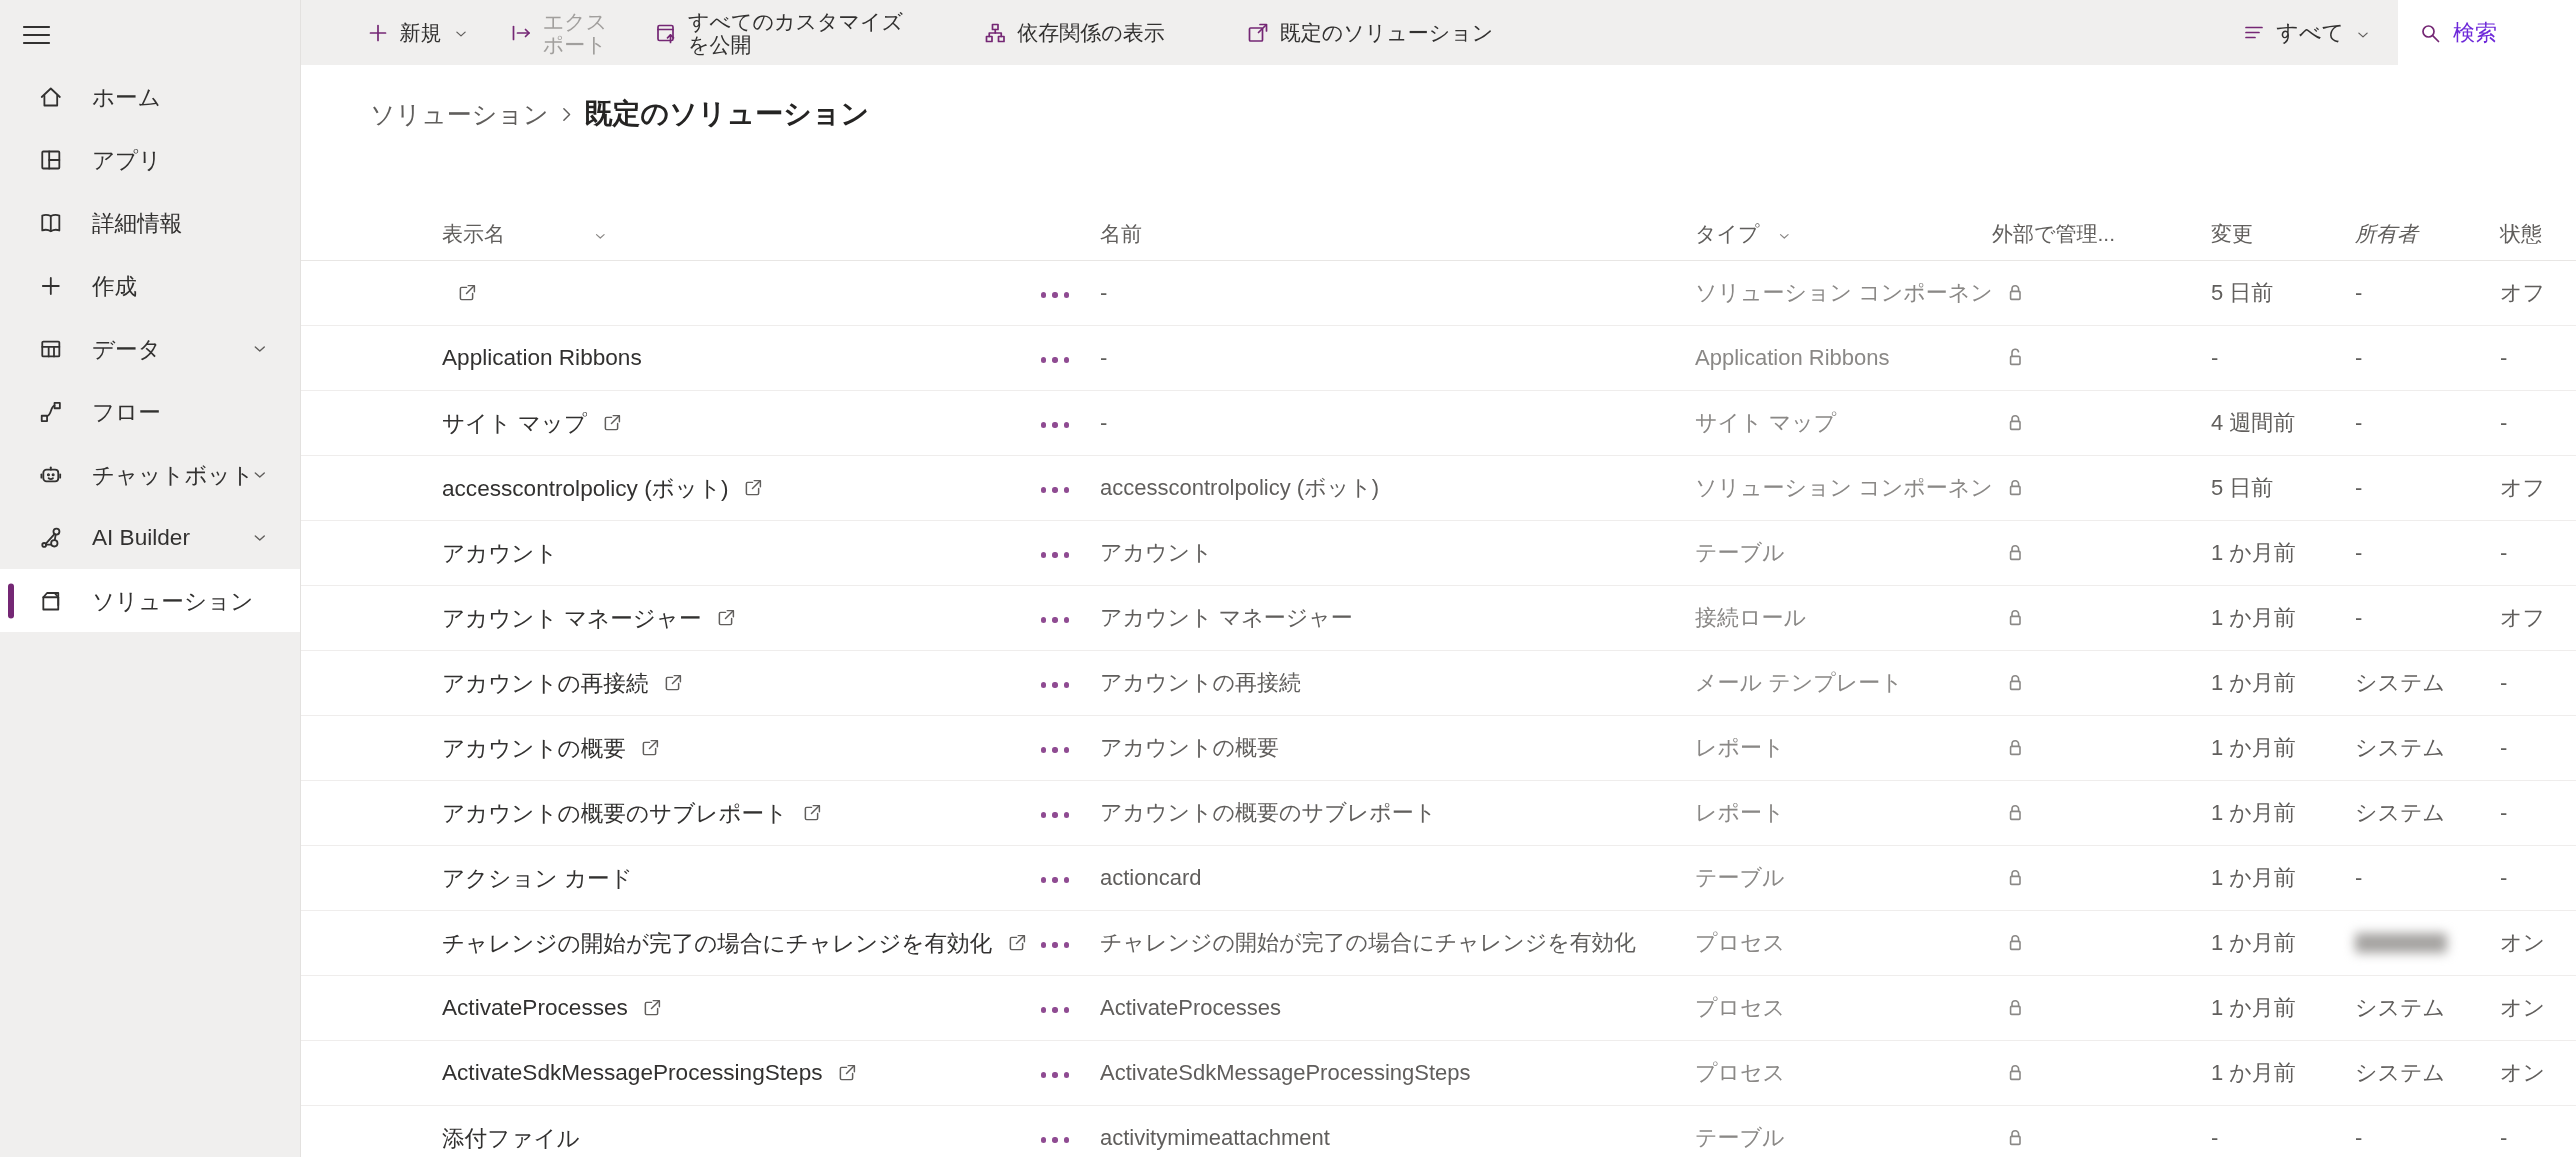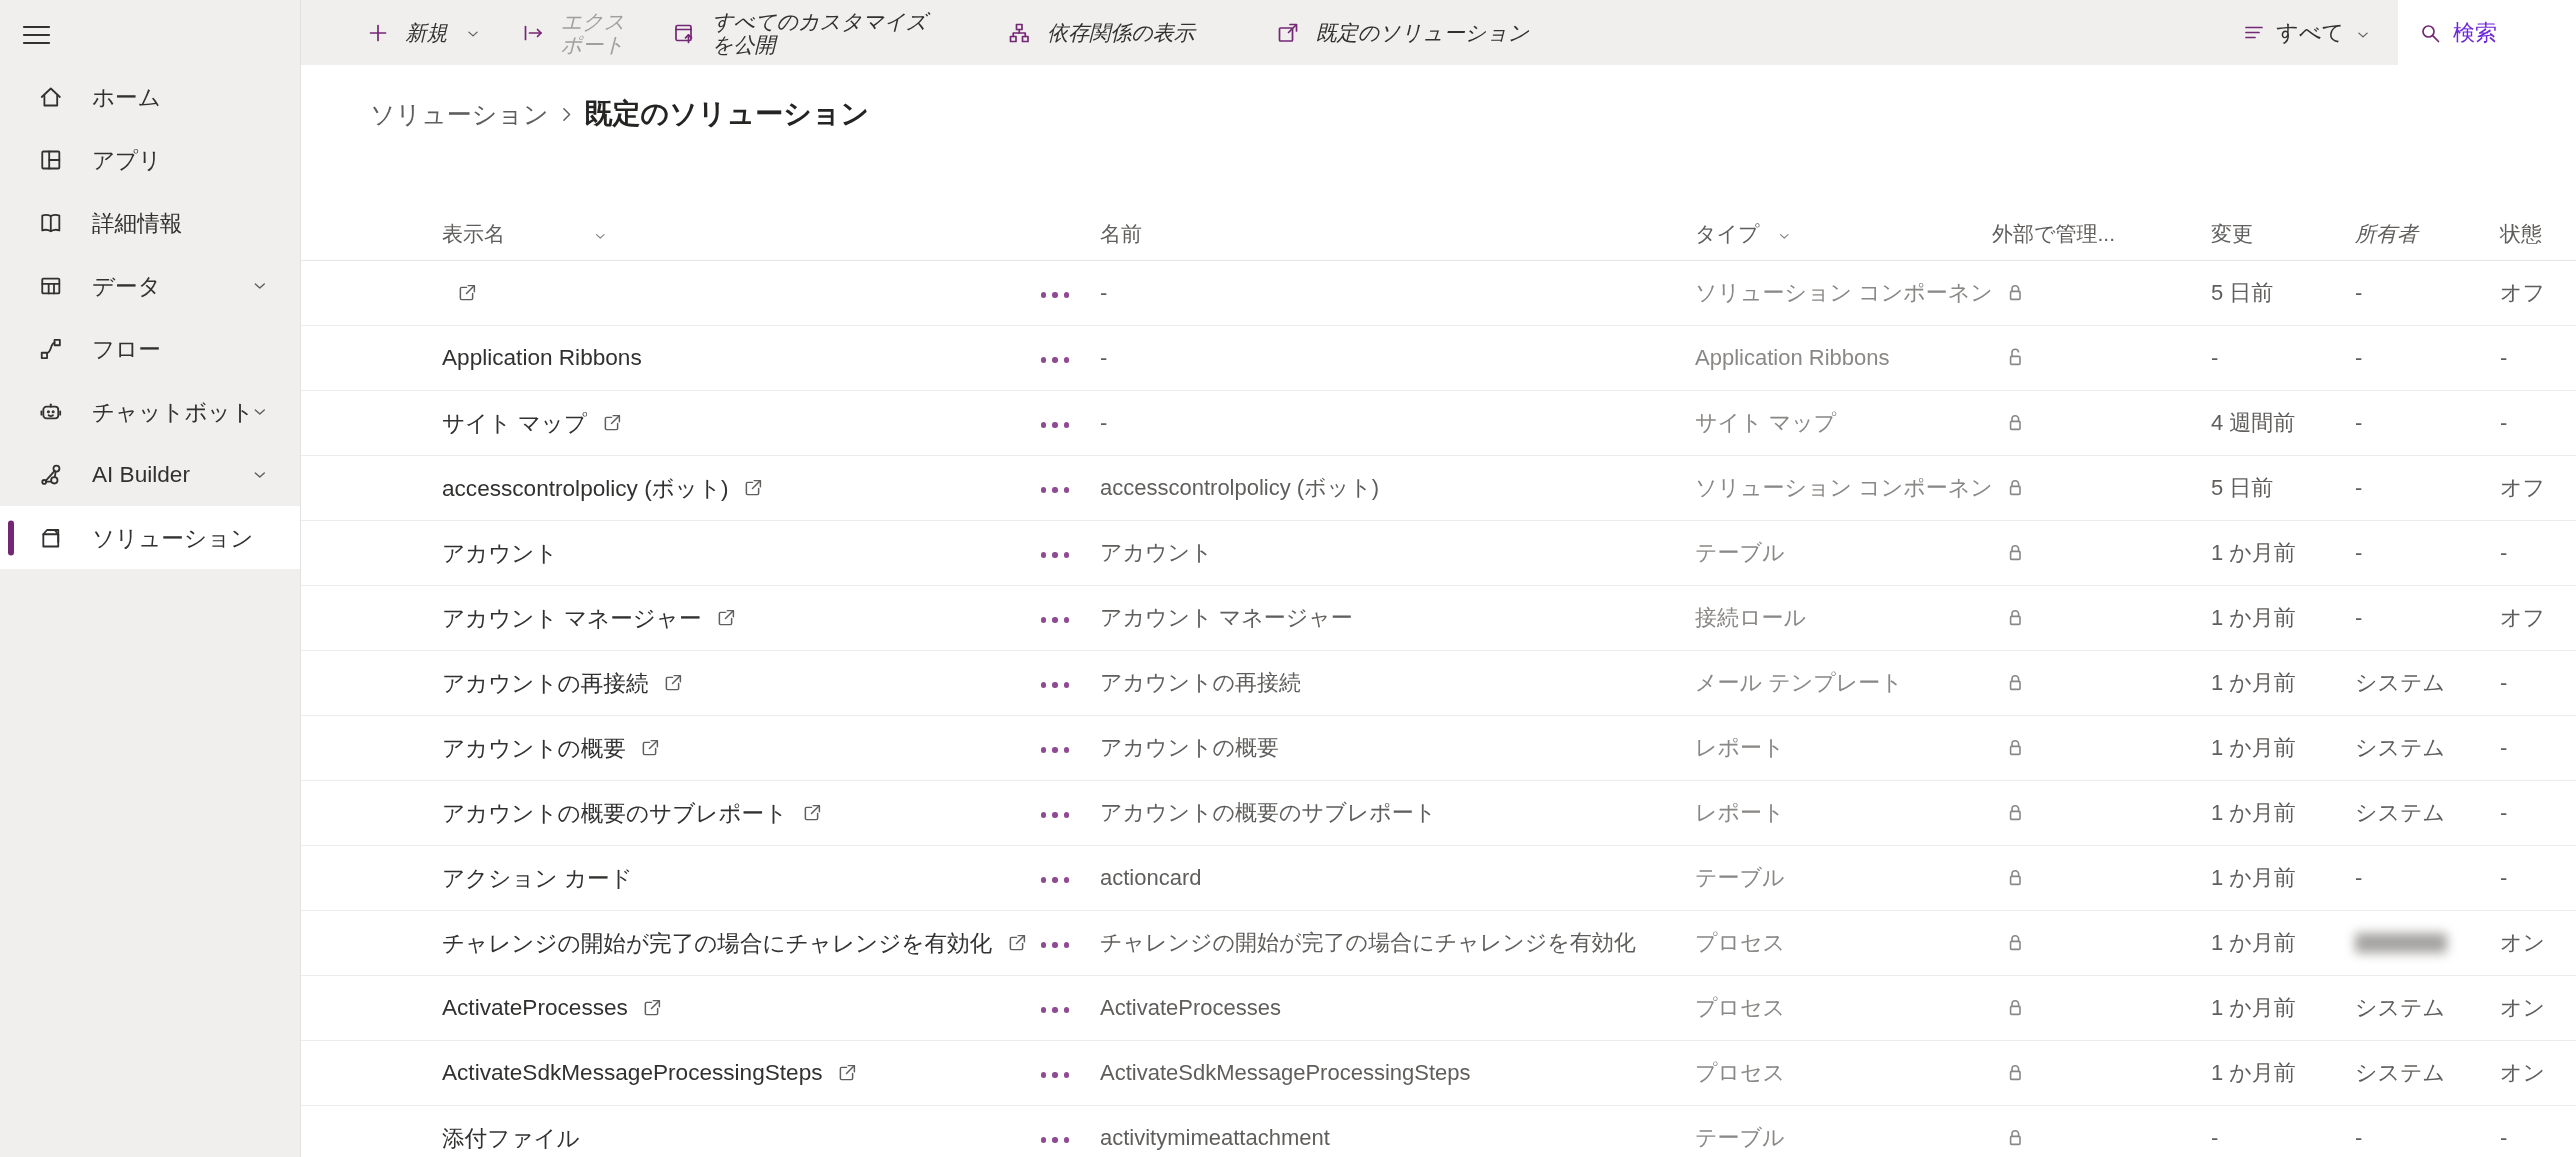--- a/index.html
+++ b/index.html
@@ -19,21 +19,21 @@
   .side-icon{position:absolute;left:38px;top:50%;transform:translateY(-50%);width:25.6px;height:25.6px;color:#323130;}
   .side-icon svg{width:25.6px;height:25.6px;}
   .side-label{position:absolute;left:92px;top:50%;transform:translateY(-50%);font-size:22.6px;color:#323130;white-space:nowrap;}
   .side-chev{display:none;position:absolute;right:30px;top:50%;transform:translateY(-50%);width:19.6px;height:19.6px;color:#605e5c;}
   .side-chev svg{width:19.6px;height:19.6px;}
   .side-item.has-chev .side-chev{display:block;}
 
   
   .cmdbar{position:absolute;left:301px;right:0;top:0;height:65px;background:#f0efee;display:flex;align-items:center;z-index:2;}
   .cmd-left{display:flex;align-items:center;margin-left:45px;}
-  .cmd-btn{display:flex;align-items:center;gap:16px;height:65px;padding:0 19.6px;background:none;border:none;cursor:pointer;font-size:21px;color:#323130;font-family:inherit;font-style:italic;}
+  .cmd-btn{display:flex;align-items:center;gap:10px;height:65px;padding:0 19.6px;background:none;border:none;cursor:pointer;font-size:21px;color:#323130;font-family:inherit;}
   .cmd-ic{width:24px;height:24px;color:#742774;flex:0 0 auto;}
   .cmd-ic svg{width:24px;height:24px;}
   .cmd-label{text-align:left;line-height:23px;white-space:nowrap;}
   .cmd-btn.wrap .cmd-label{white-space:normal;}
   .cmd-export .cmd-label{width:72px;}
   .cmd-publish .cmd-label{width:235px;}
   .cmd-btn.disabled .cmd-label{color:#a19f9d;}
   .cmd-deps{margin-left:21px;}
   .cmd-classic{margin-left:42px;}
   .cmd-chev{width:18px;height:18px;color:#605e5c;}
@@ -115,20 +115,29 @@
     </div>
         <div class="side-item">
 
       <span class="side-icon"><svg viewBox="0 0 24 24" fill="none" stroke="currentColor" stroke-width="1.7" stroke-linecap="round" stroke-linejoin="round">
               <path d="M12 5.5C9.5 4.2 6 4.2 4 5v14c2-.8 5.5-.8 8 .7 2.5-1.5 6-1.5 8-.7V5c-2-.8-5.5-.8-8 .5z"></path>
               <path d="M12 5.5v14.2"></path>
             </svg></span>
       <span class="side-label">詳細情報</span>
 
     </div>
+        <div class="side-item">
+
+      <span class="side-icon"><svg viewBox="0 0 24 24" fill="none" stroke="currentColor" stroke-width="1.7" stroke-linecap="round" stroke-linejoin="round">
+              <path d="M12 4.5v15"></path>
+              <path d="M4.5 12h15"></path>
+            </svg></span>
+      <span class="side-label">作成</span>
+
+    </div>
         <div class="side-item has-chev">
 
       <span class="side-icon"><svg viewBox="0 0 24 24" fill="none" stroke="currentColor" stroke-width="1.7" stroke-linecap="round" stroke-linejoin="round">
               <rect x="4" y="5" width="16" height="14" rx="1"></rect>
               <path d="M4 10h16"></path>
               <path d="M10 10v9"></path>
               <path d="M15 10v9"></path>
             </svg></span>
       <span class="side-label">データ</span>
       <span class="side-chev"><svg viewBox="0 0 24 24" fill="none" stroke="currentColor" stroke-width="1.7" stroke-linecap="round" stroke-linejoin="round">

